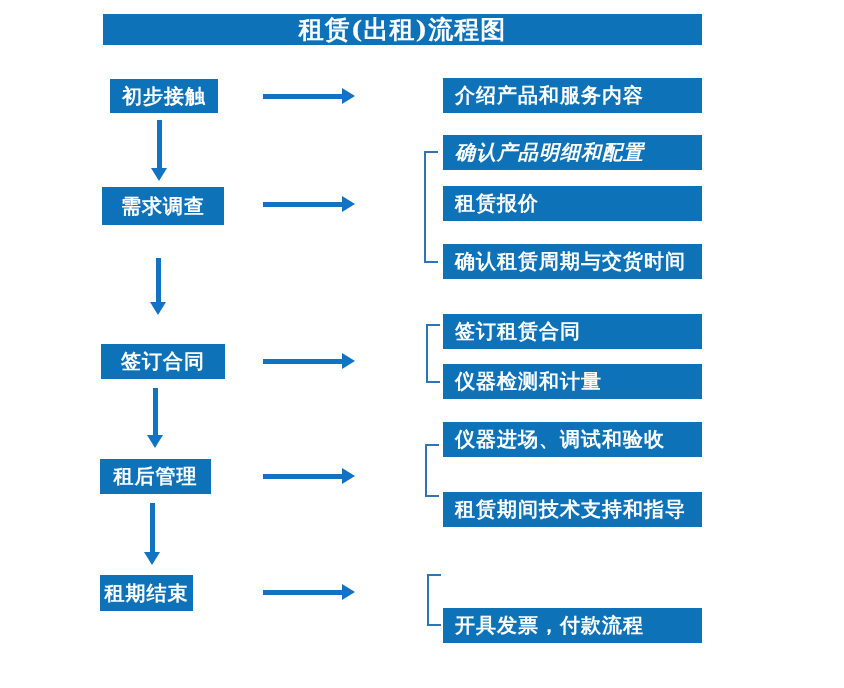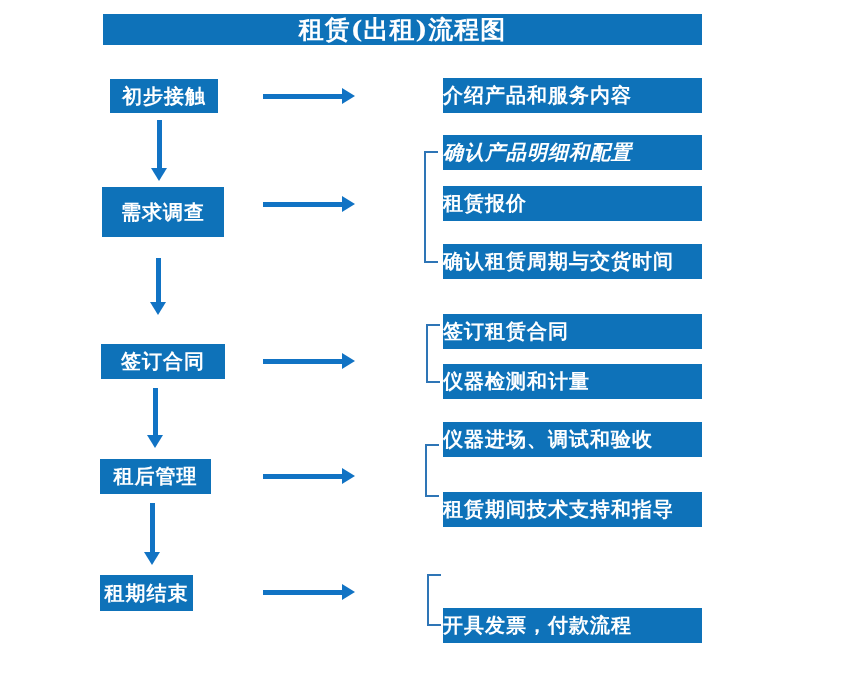--- a/index.html
+++ b/index.html
@@ -31,25 +31,25 @@
   .box {
     position: absolute;
     background: var(--box_blue);
     color: var(--text_white);
     font-size: 20px; font-weight: bold;
     display: flex; align-items: center;
     white-space: nowrap;
     letter-spacing: 1px;
   }
   .stage { justify-content: center; }
-  .detail { left: 443px; width: 259px; height: 35px; justify-content: flex-start; }
+  .detail { left: 443px; width: 259px; height: 35px; padding-left: 12px; justify-content: flex-start; }
 
   
   .s1 { left: 102px; top: 79px;  width: 108px; height: 34px; margin-left: 8px; }
-  .s2 { left: 102px; top: 187px; width: 122px; height: 50px; }
+  .s2 { left: 102px; top: 187px; width: 122px; height: 38px; }
   .s3 { left: 101px; top: 344px; width: 124px; height: 35px; }
   .s4 { left: 100px; top: 459px; width: 111px; height: 35px; }
   .s5 { left: 100px; top: 575px; width: 93px; height: 36px; }
 
   
   .d1  { top: 78px; }
   .d2  { top: 135px; font-style: italic; }
   .d3  { top: 186px; }
   .d4  { top: 244px; }
   .d5  { top: 314px; }

